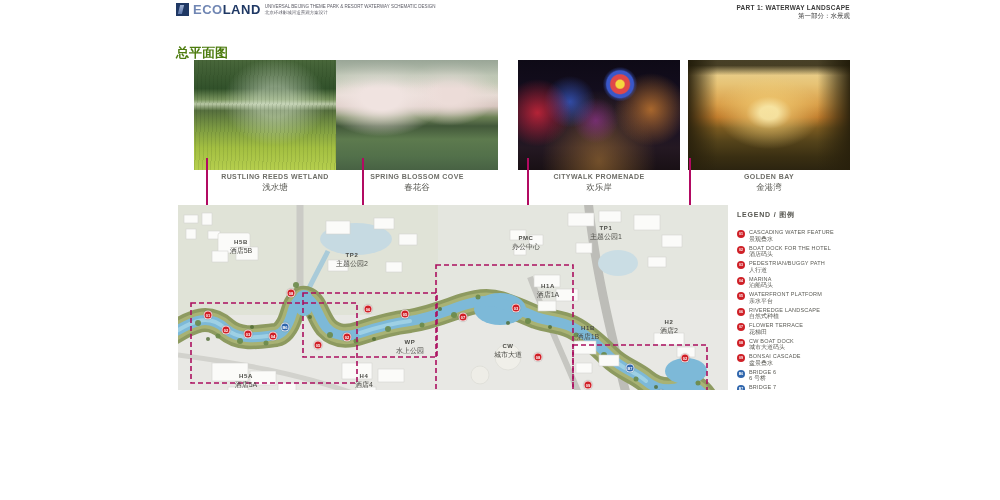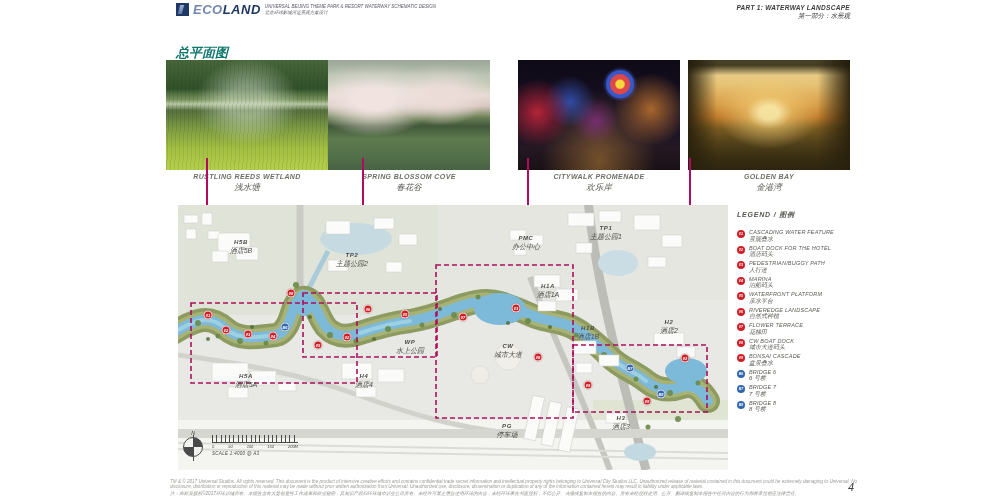--- a/index.html
+++ b/index.html
@@ -1,35 +1,35 @@
 <!DOCTYPE html>
 <html><head>
 <meta charset="utf-8">
 <style>
   html,body{margin:0;padding:0;}
   body{font-family:"Liberation Sans", sans-serif; background:#ffffff;}
-  .page{position:relative;width:1000px;height:500px;background:#ffffff;overflow:hidden;font-style:italic;}
+  .page{position:relative;width:1000px;height:390px;background:#ffffff;overflow:hidden;}
 
   
   .logo-row{position:absolute;left:176px;top:3px;display:flex;align-items:flex-start;gap:4px;}
   .logo-icon{width:13px;height:13px;background:#1f3864;position:relative;flex:0 0 auto;}
   .logo-icon::after{content:"";position:absolute;left:3px;top:2px;width:4px;height:9px;background:linear-gradient(180deg,#9fb2d4,#5a74a8);transform:skewX(-14deg);}
   .logo-word{font-size:13px;font-weight:800;letter-spacing:.5px;line-height:13px;}
   .logo-eco{color:#7086b3;}
   .logo-land{color:#1f3864;}
   .logo-sub{font-size:4.5px;line-height:5.5px;color:#5a5a64;padding-top:1px;}
   .part-hdr{position:absolute;right:150px;top:4px;text-align:right;color:#3a3a3a;}
   .part-en{font-size:6.5px;font-weight:bold;letter-spacing:.3px;}
   .part-zh{font-size:6.5px;margin-top:1px;}
   .title-en{position:absolute;left:176px;top:24px;font-size:18px;font-weight:800;letter-spacing:.6px;color:#1f3864;}
-  .title-zh{position:absolute;left:176px;top:44px;font-size:13px;font-weight:bold;color:#0f766e;}
+  .title-zh{position:absolute;left:176px;top:44px;font-size:13px;font-weight:bold;color:#4d7c0f;}
 
   
   .photo{position:absolute;top:60px;width:162px;height:110px;background:#888;}
-  .ph-x1{left:166px}.ph-x2{left:328px}.ph-x3{left:518px}.ph-x4{left:688px}
+  .ph-x1{left:194px}.ph-x2{left:336px}.ph-x3{left:518px}.ph-x4{left:688px}
   .ph1{background:
     repeating-linear-gradient(92deg, rgba(20,40,10,.10) 0 1px, transparent 1px 4px),
     radial-gradient(ellipse at 50% 38%, rgba(215,228,205,.5) 0 16%, transparent 45%),
     linear-gradient(180deg,#48663a 0%,#31512a 26%,#77935c 36%,#b8c7a4 40%,#566f3e 46%,#7c9a42 62%,#a3bf41 80%,#b6cf4e 100%);}
   .ph2{background:
     linear-gradient(180deg, rgba(154,166,152,.9) 0, rgba(196,204,190,.55) 14%, transparent 26%),
     radial-gradient(ellipse at 28% 34%, #f0e3e0 0 12%, rgba(240,227,224,.7) 20%, transparent 38%),
     radial-gradient(ellipse at 70% 30%, #ecdcd8 0 10%, transparent 30%),
     linear-gradient(180deg,#98a690 0%,#c2c9b4 20%,#e6dbd4 32%,#d8c6c0 42%,#6d8256 52%,#42583a 60%,#5d7a4e 72%,#52704a 88%,#486244 100%);}
   .ph3{background:

